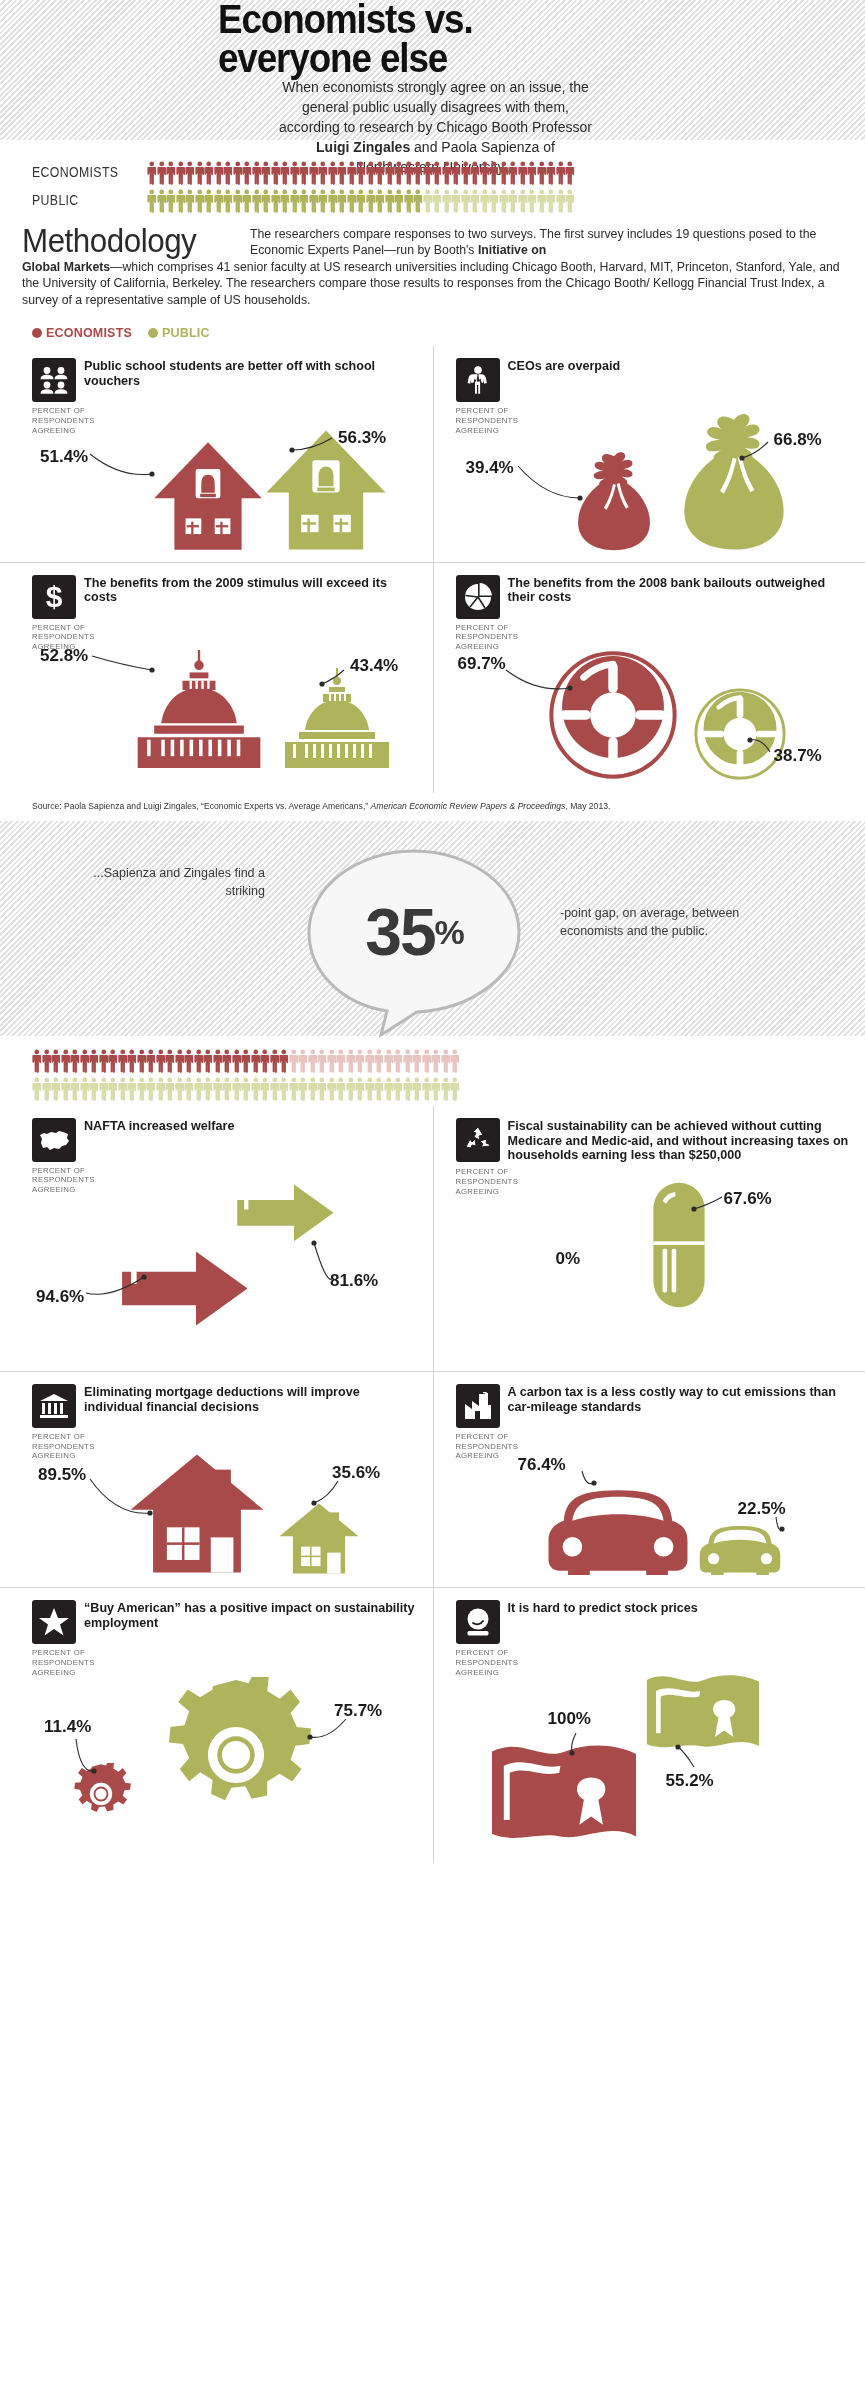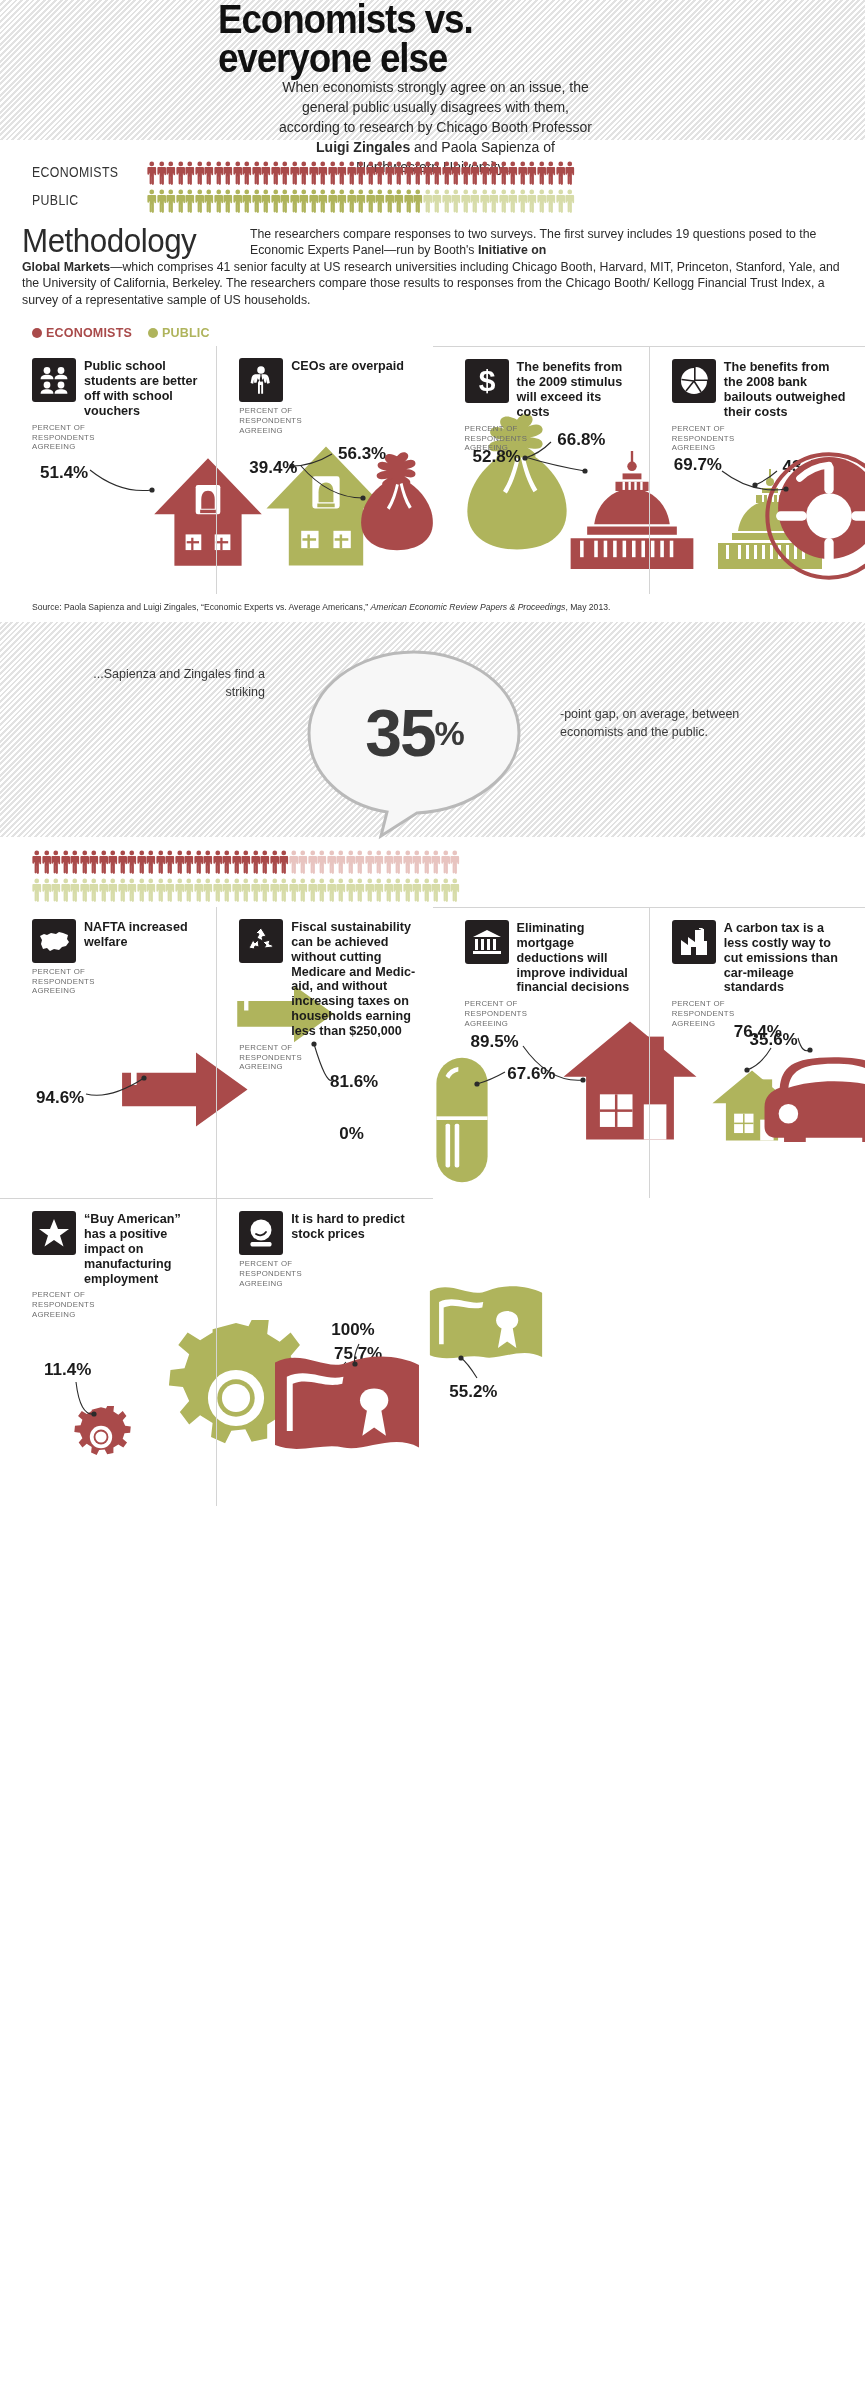--- a/index.html
+++ b/index.html
@@ -54,21 +54,21 @@
   .method-rest { font-size:12.3px; line-height:1.34; color:#2b2b2b; margin-top:0px; }
   .method-rest b { font-weight:bold; }
 
   
   .legend { display:flex; gap:16px; align-items:center; padding:18px 0 6px 32px; }
   .legend-item { display:flex; align-items:center; gap:4px; }
   .legend-dot { width:10px; height:10px; border-radius:50%; display:block; }
   .legend-text { font-size:12.5px; font-weight:bold; letter-spacing:0.2px; }
 
   
-  .grid { display:grid; grid-template-columns:1fr 1fr 1fr 1fr; }
+  .grid { display:grid; grid-template-columns:1fr 1fr; }
   .cell { position:relative; padding:12px 14px 10px 32px; }
   .cell.bleft { border-left:1px solid #d4d4d4; padding-left:22px; }
   .cell.btop { border-top:1px solid #d4d4d4; }
   .cell-head { display:flex; gap:8px; align-items:flex-start; }
   .badge {
     width:44px; height:44px; background:#231f20; border-radius:3px;
     flex:0 0 44px; display:flex; align-items:center; justify-content:center;
   }
   .badge svg { display:block; }
   .cell-title { font-size:12.6px; font-weight:bold; line-height:1.18; color:#1b1b1b; padding-top:1px; }
@@ -1637,21 +1637,21 @@
             </svg></div>
           <svg class="leader" style="left:0;top:0" width="440" height="260">
             <path d="M58 52 Q 84 89 118 86" fill="none" stroke="#2b2b2b" stroke-width="1.1"></path>
             <circle cx="118" cy="86" r="2.6" fill="#2b2b2b"></circle>
           </svg>
           <svg class="leader" style="left:0;top:0" width="440" height="260">
             <path d="M306 54 Q 296 71 282 76" fill="none" stroke="#2b2b2b" stroke-width="1.1"></path>
             <circle cx="282" cy="76" r="2.6" fill="#2b2b2b"></circle>
           </svg>
           <div class="val" style="left:6px;top:38px">89.5%</div>
-          <div class="val" style="left:285px;top:36px">35.6%</div>
+          <div class="val" style="left:300px;top:36px">35.6%</div>
         </div>
       </div>
       <div class="cell bleft btop">
         <div class="cell-head">
           <div class="badge">
             <svg width="30" height="28" viewBox="0 0 30 28">
               <g fill="#fff">
                 <path d="M20 2h5v11h3v14H2V12l7 5V9l7 5V2z"></path>
                 <path d="M20 0c3 0 3 2 5 2" stroke="#fff" stroke-width="2" fill="none"></path>
               </g>
@@ -1694,21 +1694,21 @@
           <div class="val" style="left:282px;top:72px">22.5%</div>
         </div>
       </div>
       <div class="cell btop">
         <div class="cell-head">
           <div class="badge">
             <svg width="30" height="29" viewBox="0 0 30 29">
               <path fill="#fff" d="M15 0l4 10h11l-9 6.6 3.5 11L15 21l-9.5 6.6L9 16.6 0 10h11z"></path>
             </svg>
           </div>
-          <div class="cell-title">“Buy American” has a positive impact on manufacturing employment</div>
+          <div class="cell-title">“Buy American” has a positive impact on sustainability employment</div>
         </div>
         <div class="axis-label">PERCENT OF RESPONDENTS AGREEING</div>
         <div class="viz" style="height: 210px; margin-top: -34px;">
           <div style="position:absolute;left:38px;top:120px"><svg width="62" height="62" viewBox="0 0 100 100">
               <g fill="#A94A4A">
                 <path d="M50 2l8 2 4-8 9 4-1 9 8 5 7-6 6 8-6 7 4 9 9 1-1 10-9 1-3 9 7 6-6 8-8-5-8 5v9l-10 2-4-8-9 1-4 8-9-4 1-9-8-5-7 6-6-8 6-7-4-9-9-1 1-10 9-1 3-9-7-6 6-8 8 5 8-5V6z"></path>
               </g>
               <circle cx="50" cy="50" r="18" fill="#fff"></circle>
               <circle cx="50" cy="50" r="12" fill="#A94A4A"></circle>
               <circle cx="50" cy="50" r="9" fill="#fff"></circle>

